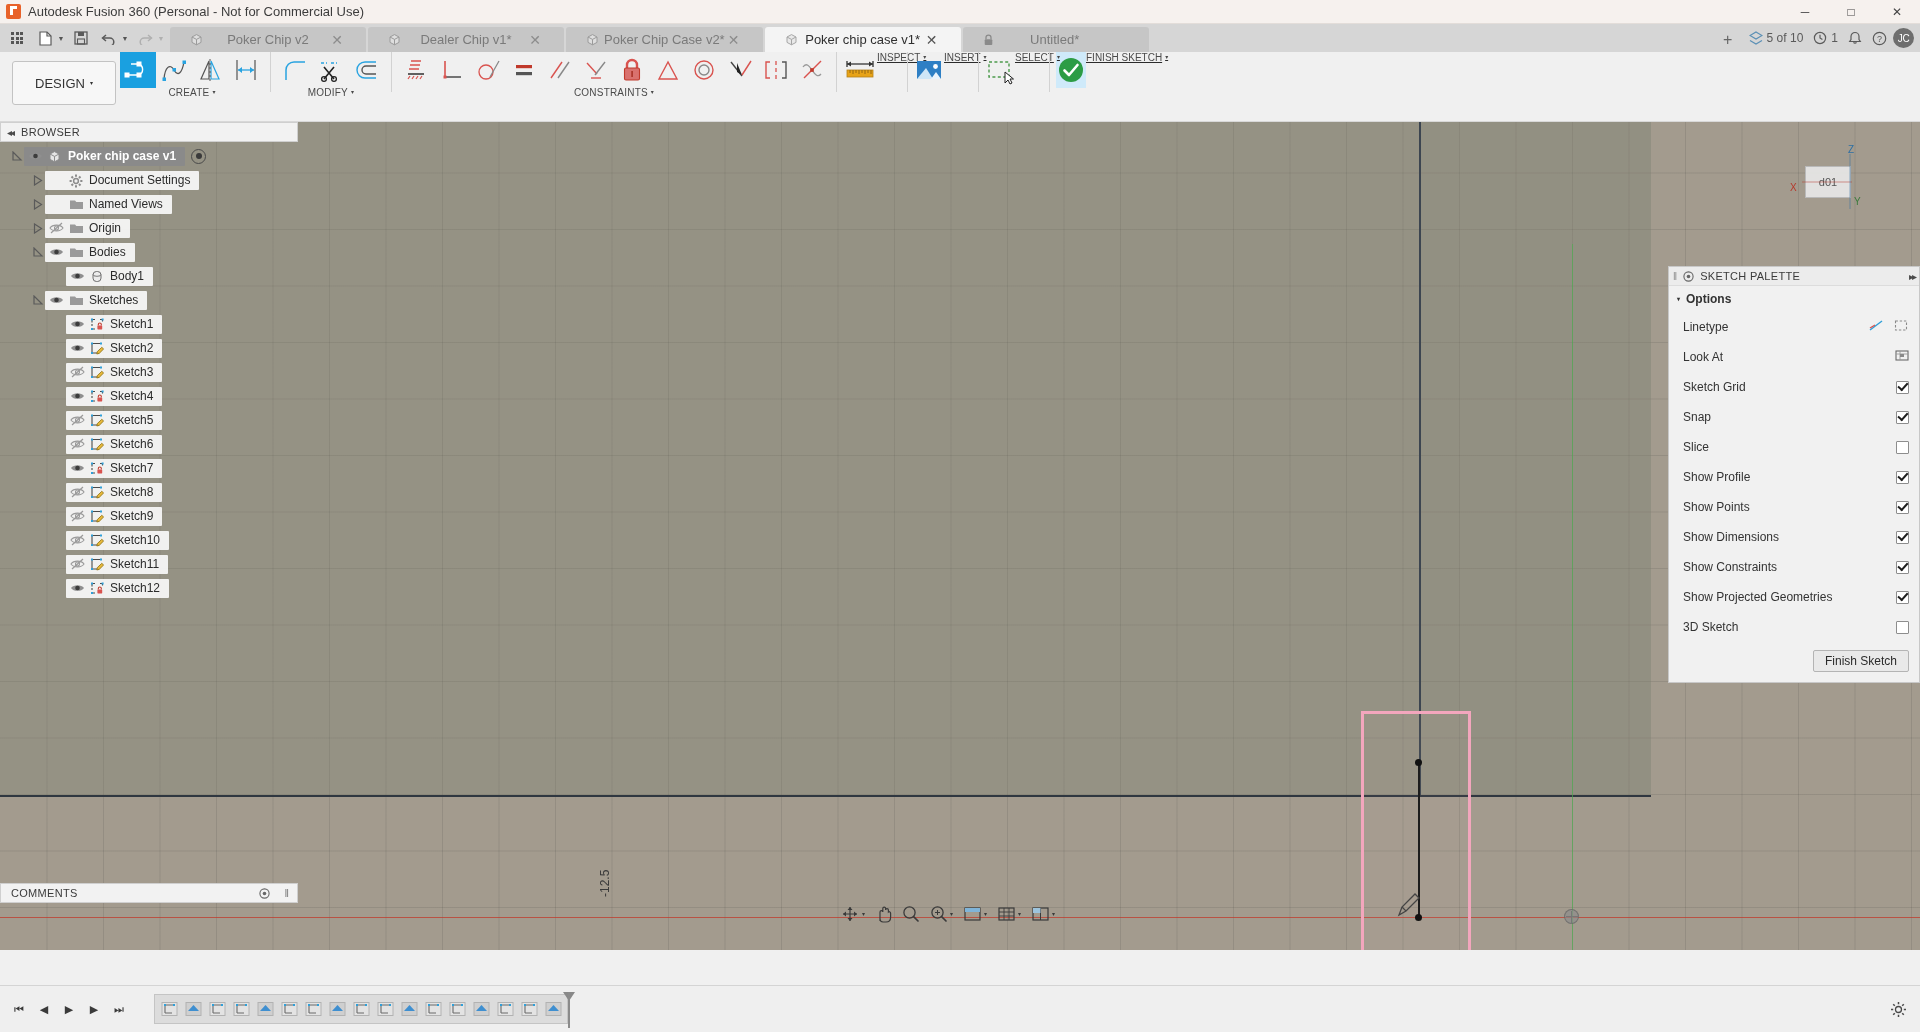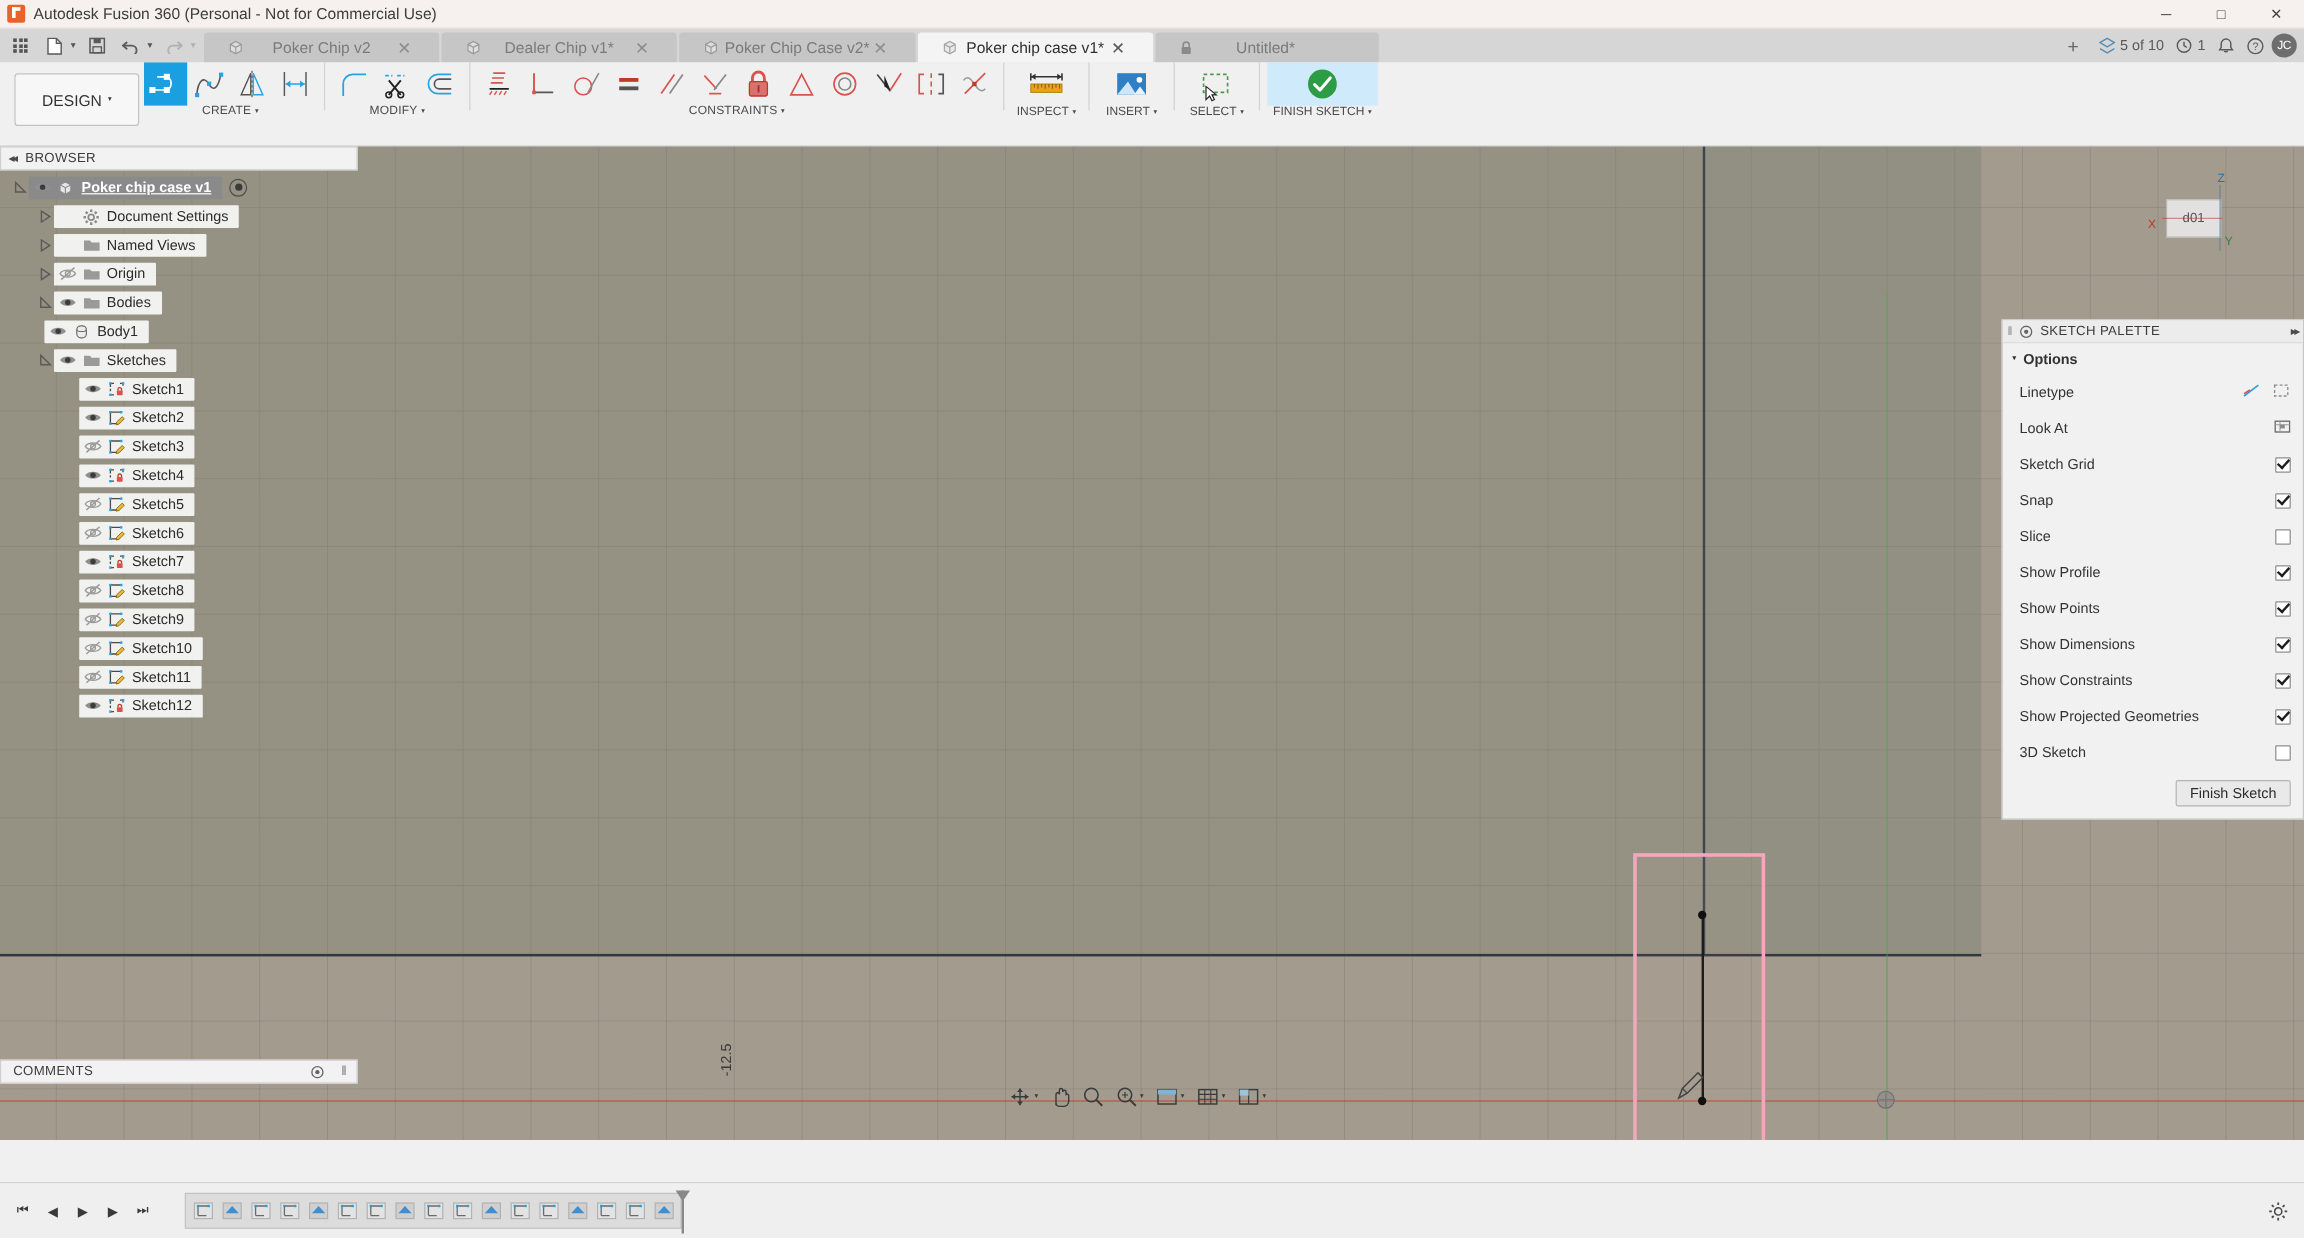--- a/index.html
+++ b/index.html
@@ -101,21 +101,21 @@
   }
   .rsep{width:1px;background:#d2d2d2;height:40px;margin:0 6px;align-self:flex-start;}
   .ricon{
     width:36px;height:36px;display:flex;align-items:center;justify-content:center;
     position:relative;
   }
   .ricon.sel{background:#1aa0e0;}
   .ricon.sel svg *{stroke:#fff !important;}
   .ricon.sel svg rect.fillpt{fill:#fff !important;stroke:#fff !important;}
   .rbig{
-    width:58px;display:flex;flex-direction:column;align-items:center;justify-content:flex-start;
+    width:58px;display:flex;flex-direction:row;align-items:flex-start;justify-content:flex-start;text-decoration:underline;
   }
   .rbig .bi{height:36px;display:flex;align-items:center;justify-content:center;width:100%;}
   .rbig .bl{font-size:10px;color:#4a4a4a;white-space:nowrap;display:flex;align-items:center;gap:3px;}
   .rbig.finish .bi{background:#cfeafa;}
   .caret{font-size:6px;position:relative;top:-1px;}
 
   
   .workarea{position:absolute;left:0;top:122px;width:1920px;height:828px;}
   .canvas{
     position:absolute;left:0;top:0;width:1920px;height:828px;
@@ -172,21 +172,21 @@
   .tree{padding-top:4px;}
   .tnode{display:flex;align-items:center;height:20px;margin-bottom:4px;position:relative;}
   .twist{
     width:14px;height:20px;display:flex;align-items:center;justify-content:center;
     color:#5a5a5a;flex:none;
   }
   .tpill{
     display:flex;align-items:center;height:19px;background:rgba(246,246,246,.94);
     padding:0 9px 0 4px;gap:5px;border-radius:1px;
   }
-  .tpill.sel{background:#8a8a8a;color:#fff;text-decoration:underline;}
+  .tpill.sel{background:#8a8a8a;color:#fff;}
   .tlabel{font-size:12px;white-space:nowrap;}
   .eye{width:15px;height:12px;flex:none;}
   .ficon{width:15px;height:12px;flex:none;}
   .radio-dot{
     width:15px;height:15px;border:1.6px solid #fff;border-radius:50%;margin-left:6px;
     display:flex;align-items:center;justify-content:center;flex:none;
   }
   .radio-dot i{width:6px;height:6px;border-radius:50%;background:#fff;display:block;}
 
   
@@ -776,21 +776,21 @@
             <span class="eye"><svg width="15" height="12" viewBox="0 0 15 12">
                 <path d="M1 6 C3.5 2.2 11.5 2.2 14 6 C11.5 9.8 3.5 9.8 1 6Z" fill="#8f8f8f"></path>
                 <circle cx="7.5" cy="6" r="2.3" fill="#3c3c3c"></circle>
               </svg></span>
             <span class="ficon"><svg width="15" height="12" viewBox="0 0 15 12">
                 <path d="M1 2.5h5l1.3 1.6H14V11H1z" fill="#9a9a9a"></path>
               </svg></span>
             <span class="tlabel">Bodies</span>
           </span>
         </div>
-        <div class="tnode" style="padding-left: 23px;">
+        <div class="tnode" style="padding-left: 52px;">
           <span class="twist"></span>
           <span class="tpill">
             <span class="eye"><svg width="15" height="12" viewBox="0 0 15 12">
                 <path d="M1 6 C3.5 2.2 11.5 2.2 14 6 C11.5 9.8 3.5 9.8 1 6Z" fill="#8f8f8f"></path>
                 <circle cx="7.5" cy="6" r="2.3" fill="#3c3c3c"></circle>
               </svg></span>
             <span class="ficon"><svg width="14" height="13" viewBox="0 0 14 13">
                 <rect x="3" y="1.5" width="8" height="10" rx="3.4" fill="#ececec" stroke="#6d6d6d" stroke-width="1"></rect>
                 <path d="M3 4.5 a4 1.8 0 0 0 8 0" fill="none" stroke="#6d6d6d" stroke-width="0.9"></path>
               </svg></span>

